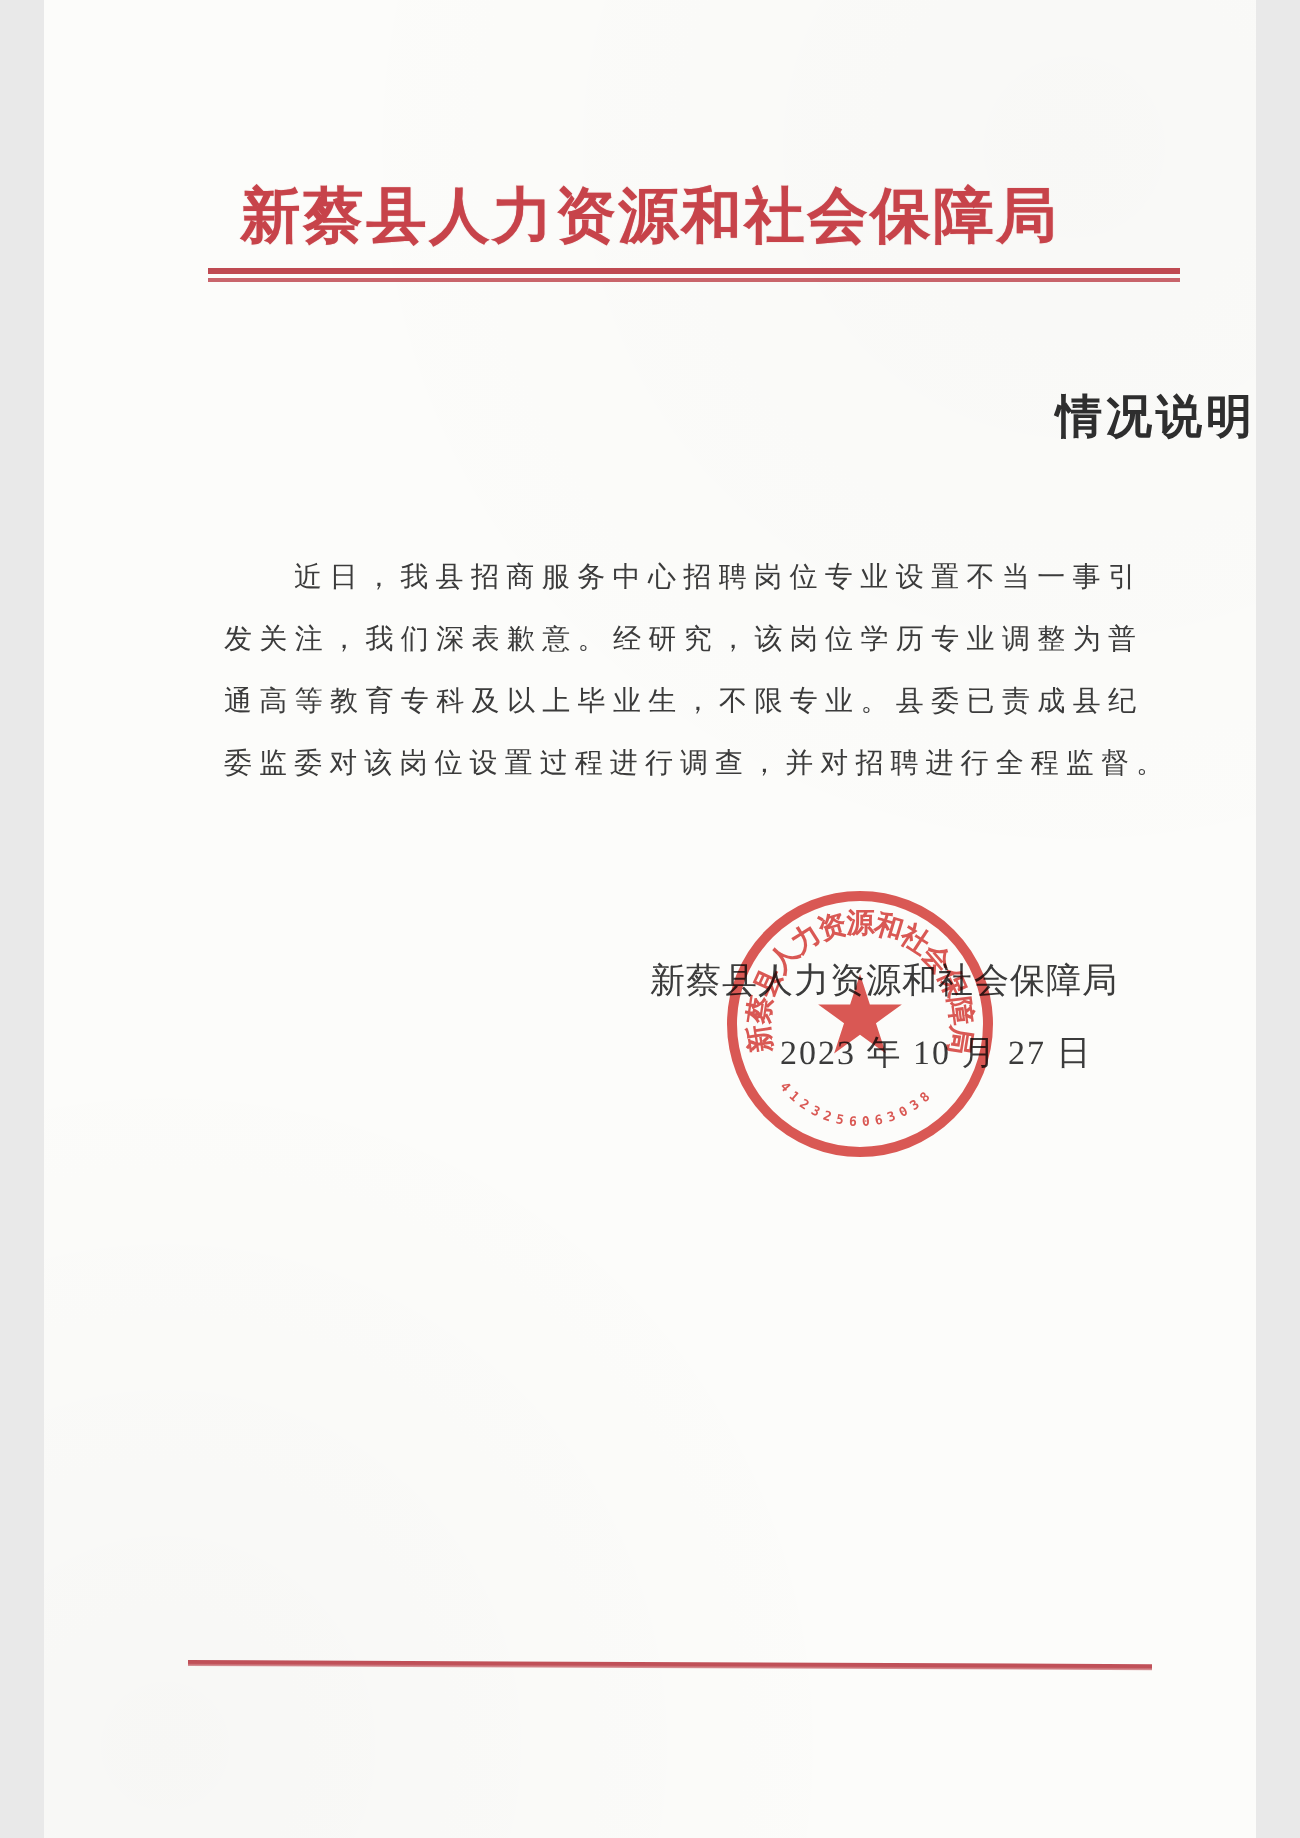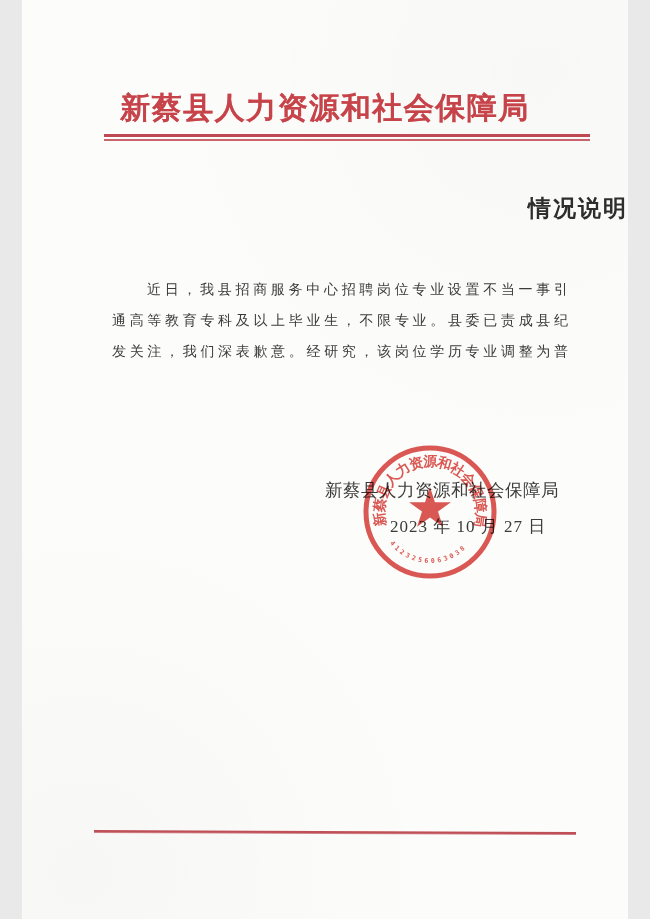--- a/index.html
+++ b/index.html
@@ -74,22 +74,23 @@
 
   <div class="rule">
     <div class="rule-thick"></div>
     <div class="rule-thin"></div>
   </div>
 
   <h1 class="doc-title">情况说明</h1>
 
   <div class="body-block">
     <p class="body-line first">近日，我县招商服务中心招聘岗位专业设置不当一事引</p>
+    <p class="body-line">发关注，我们深表歉意。经研究，该岗位学历专业调整为普</p>
     <p class="body-line">通高等教育专科及以上毕业生，不限专业。县委已责成县纪</p>
-    <p class="body-line">发关注，我们深表歉意。经研究，该岗位学历专业调整为普</p>
+    <p class="body-line hang">委监委对该岗位设置过程进行调查，并对招聘进行全程监督。</p>
   </div>
 
   <div class="signature">新蔡县人力资源和社会保障局</div>
 
   <div class="date">2023 年 10 月 27 日</div>
 
   <svg class="seal" viewBox="-75 -75 150 150" xmlns="http://www.w3.org/2000/svg">
     <defs>
       <path id="arcTop" d="M -44 13.45 A 46 46 0 1 1 44 13.45" fill="none"></path>
       <path id="arcBottom" d="M -40.2 31.4 A 51 51 0 0 0 40.2 31.4" fill="none"></path>

